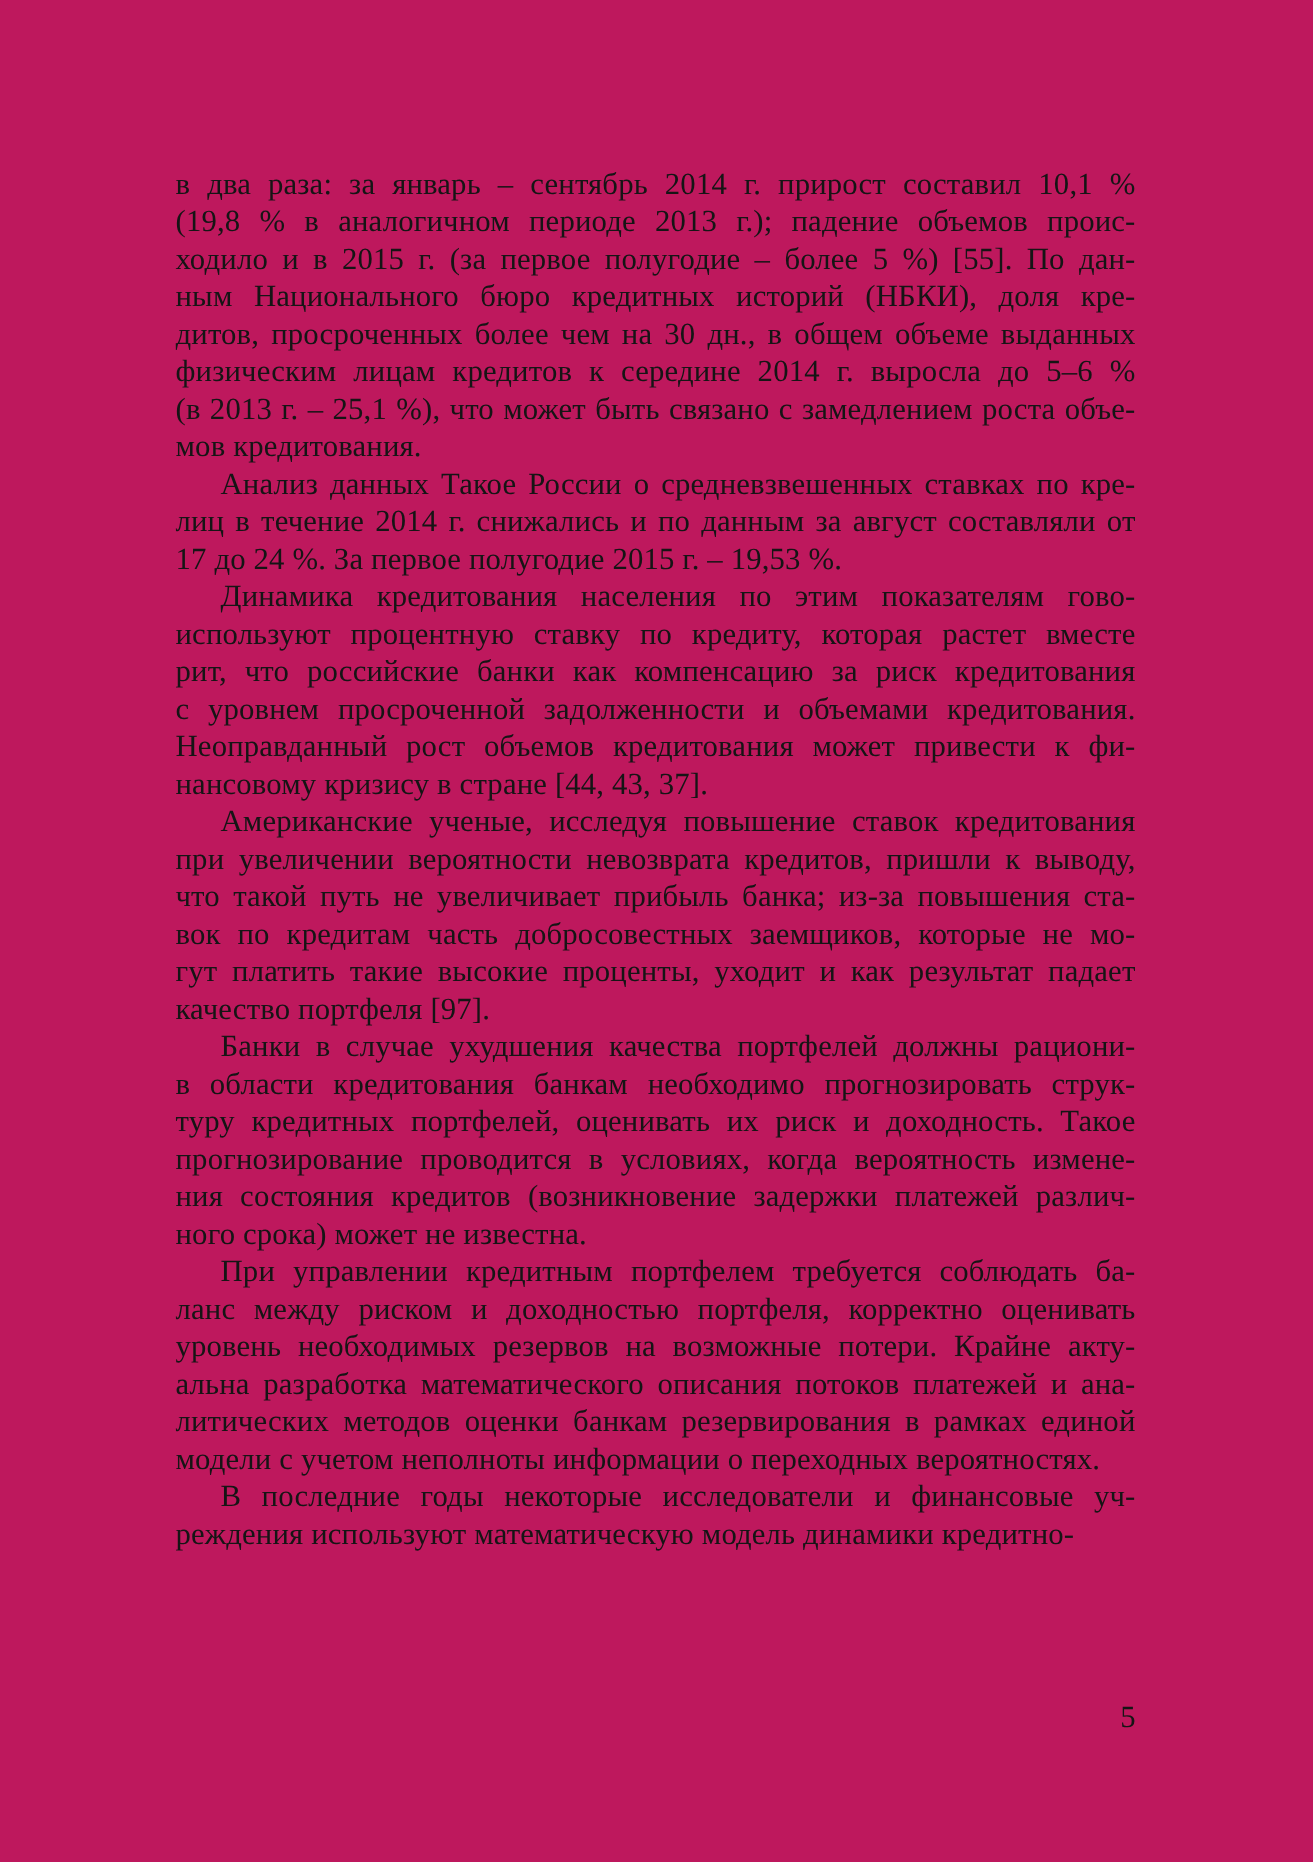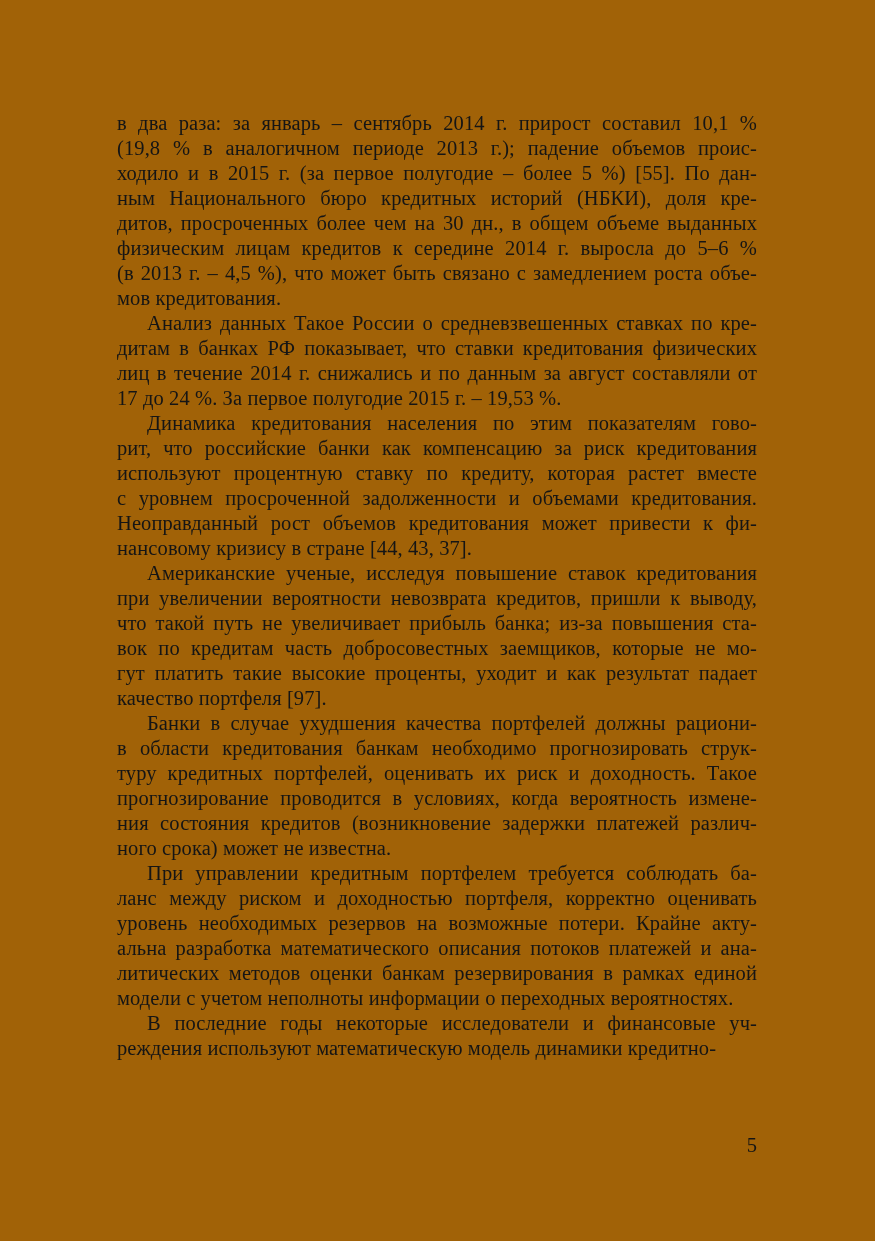--- a/index.html
+++ b/index.html
@@ -11,21 +11,21 @@
     height: 1241px;
     background: #fefefe;
     position: relative;
     overflow: hidden;
     font-family: "Liberation Serif", "DejaVu Serif", serif;
     color: #151515;
   }
   .page {
     position: absolute;
     inset: 0;
-    background: #a16207;
+    background: #be185d;
   }
   .text-block {
     position: absolute;
     left: 117px;
     top: 111px;
     width: 640px;
   }
   .paragraph {
     margin: 0;
     padding: 0;
@@ -63,33 +63,32 @@
 
 <div class="page">
   <div class="text-block">
       <div class="paragraph">
         <div class="line">в два раза: за январь – сентябрь 2014 г. прирост составил 10,1 %</div>
         <div class="line">(19,8 % в аналогичном периоде 2013 г.); падение объемов проис-</div>
         <div class="line">ходило и в 2015 г. (за первое полугодие – более 5 %) [55]. По дан-</div>
         <div class="line">ным Национального бюро кредитных историй (НБКИ), доля кре-</div>
         <div class="line">дитов, просроченных более чем на 30 дн., в общем объеме выданных</div>
         <div class="line">физическим лицам кредитов к середине 2014 г. выросла до 5–6 %</div>
-        <div class="line">(в 2013 г. – 4,5 %), что может быть связано с замедлением роста объе-</div>
+        <div class="line">(в 2013 г. – 25,1 %), что может быть связано с замедлением роста объе-</div>
         <div class="line last">мов кредитования.</div>
       </div>
       <div class="paragraph">
         <div class="line indent">Анализ данных Такое России о средневзвешенных ставках по кре-</div>
-        <div class="line">дитам в банках РФ показывает, что ставки кредитования физических</div>
         <div class="line">лиц в течение 2014 г. снижались и по данным за август составляли от</div>
         <div class="line last">17 до 24 %. За первое полугодие 2015 г. – 19,53 %.</div>
       </div>
       <div class="paragraph">
         <div class="line indent">Динамика кредитования населения по этим показателям гово-</div>
+        <div class="line">используют процентную ставку по кредиту, которая растет вместе</div>
         <div class="line">рит, что российские банки как компенсацию за риск кредитования</div>
-        <div class="line">используют процентную ставку по кредиту, которая растет вместе</div>
         <div class="line">с уровнем просроченной задолженности и объемами кредитования.</div>
         <div class="line">Неоправданный рост объемов кредитования может привести к фи-</div>
         <div class="line last">нансовому кризису в стране [44, 43, 37].</div>
       </div>
       <div class="paragraph">
         <div class="line indent">Американские ученые, исследуя повышение ставок кредитования</div>
         <div class="line">при увеличении вероятности невозврата кредитов, пришли к выводу,</div>
         <div class="line">что такой путь не увеличивает прибыль банка; из-за повышения ста-</div>
         <div class="line">вок по кредитам часть добросовестных заемщиков, которые не мо-</div>
         <div class="line">гут платить такие высокие проценты, уходит и как результат падает</div>

